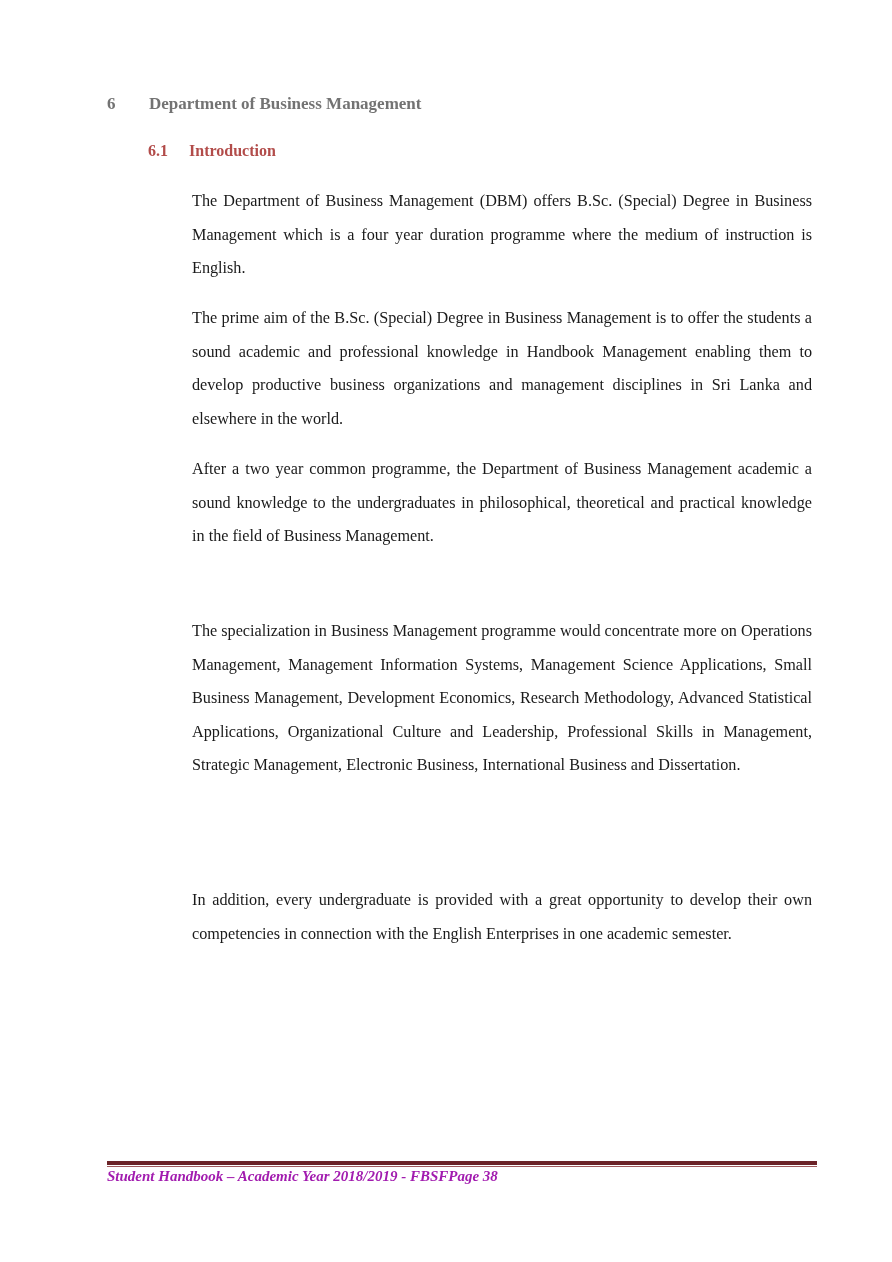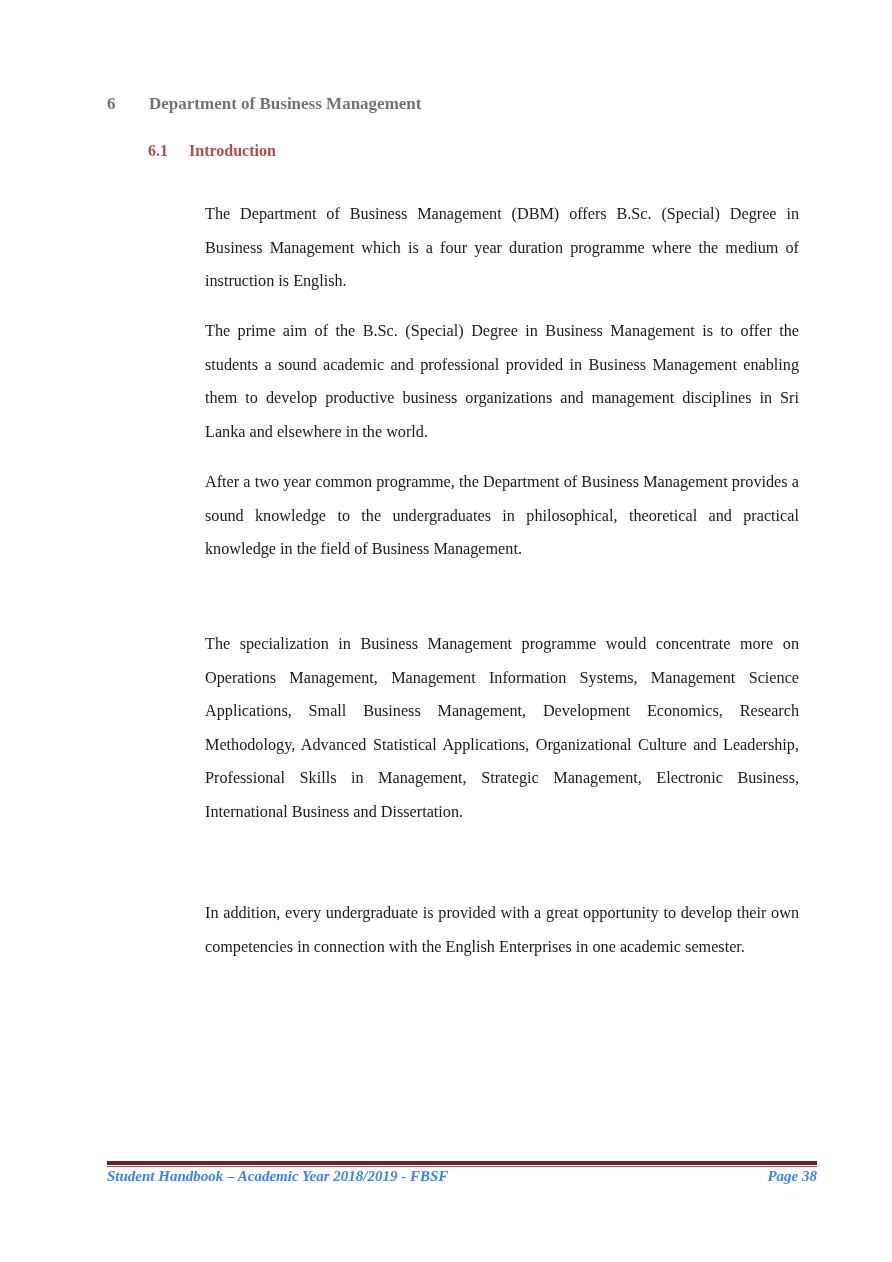--- a/index.html
+++ b/index.html
@@ -3,46 +3,46 @@
   <meta charset="utf-8">
   <style>
     html, body { margin: 0; padding: 0; background: #ffffff; }
     body { width: 892px; height: 1262px; position: relative; overflow: hidden;
       font-family: "Liberation Serif", "DejaVu Serif", serif; color: #1a1a1a; }
     .h1 { position: absolute; left: 107px; top: 94px; font-size: 17px; font-weight: bold; color: #737373; }
     .h1 .num { display: inline-block; width: 42px; }
     .h2 { position: absolute; left: 148px; top: 142px; font-size: 16px; font-weight: bold; color: #b24c4a; }
     .h2 .num { display: inline-block; width: 41px; }
     .body { position: absolute; left: 189px; width: 626px; }
-    .para { margin: 16px; font-size: 16.2px; line-height: 33.5px; text-align: justify; text-align-last: left; }
+    .para { margin: 3px; font-size: 16.2px; line-height: 33.5px; text-align: justify; text-align-last: left; }
     .p1 { top: 182px; } .p2 { top: 299px; } .p3 { top: 450px; } .p4 { top: 612px; font-family: Liberation Serif, serif; } .p5 { top: 881px; }
     .footer-rule { position: absolute; left: 107px; top: 1161px; width: 710px; height: 4px; background: #6b2328; }
     .footer-rule2 { position: absolute; left: 107px; top: 1166px; width: 710px; height: 1px; background: #a05a5e; }
     .footer { position: absolute; left: 107px; top: 1168px; width: 710px; font-style: italic; font-weight: bold;
-      font-size: 15px; color: #3b82f6; display: flex; justify-content: space-between; }
+      font-size: 15px; color: #a21caf; display: flex; }
   </style>
 </head>
 <body>
 
 <div class="h1">
   <span class="num">6</span><span>Department of Business Management</span>
 </div>
 
 <div class="h2">
   <span class="num">6.1</span><span>Introduction</span>
 </div>
 
 <div class="body p1">
   <p class="para">The Department of Business Management (DBM) offers B.Sc. (Special) Degree in Business Management which is a four year duration programme where the medium of instruction is English.</p>
 </div>
 <div class="body p2">
-  <p class="para">The prime aim of the B.Sc. (Special) Degree in Business Management is to offer the students a sound academic and professional provided in Business Management enabling them to develop productive business organizations and management disciplines in Sri Lanka and elsewhere in the world.</p>
+  <p class="para">The prime aim of the B.Sc. (Special) Degree in Business Management is to offer the students a sound academic and professional knowledge in Handbook Management enabling them to develop productive business organizations and management disciplines in Sri Lanka and elsewhere in the world.</p>
 </div>
 <div class="body p3">
-  <p class="para">After a two year common programme, the Department of Business Management provides a sound knowledge to the undergraduates in philosophical, theoretical and practical knowledge in the field of Business Management.</p>
+  <p class="para">After a two year common programme, the Department of Business Management academic a sound knowledge to the undergraduates in philosophical, theoretical and practical knowledge in the field of Business Management.</p>
 </div>
 <div class="body p4">
   <p class="para">The specialization in Business Management programme would concentrate more on Operations Management, Management Information Systems, Management Science Applications, Small Business Management, Development Economics, Research Methodology, Advanced Statistical Applications, Organizational Culture and Leadership, Professional Skills in Management, Strategic Management, Electronic Business, International Business and Dissertation.</p>
 </div>
 <div class="body p5">
   <p class="para">In addition, every undergraduate is provided with a great opportunity to develop their own competencies in connection with the English Enterprises in one academic semester.</p>
 </div>
 
 <div class="footer-rule"></div>
 <div class="footer-rule2"></div>

